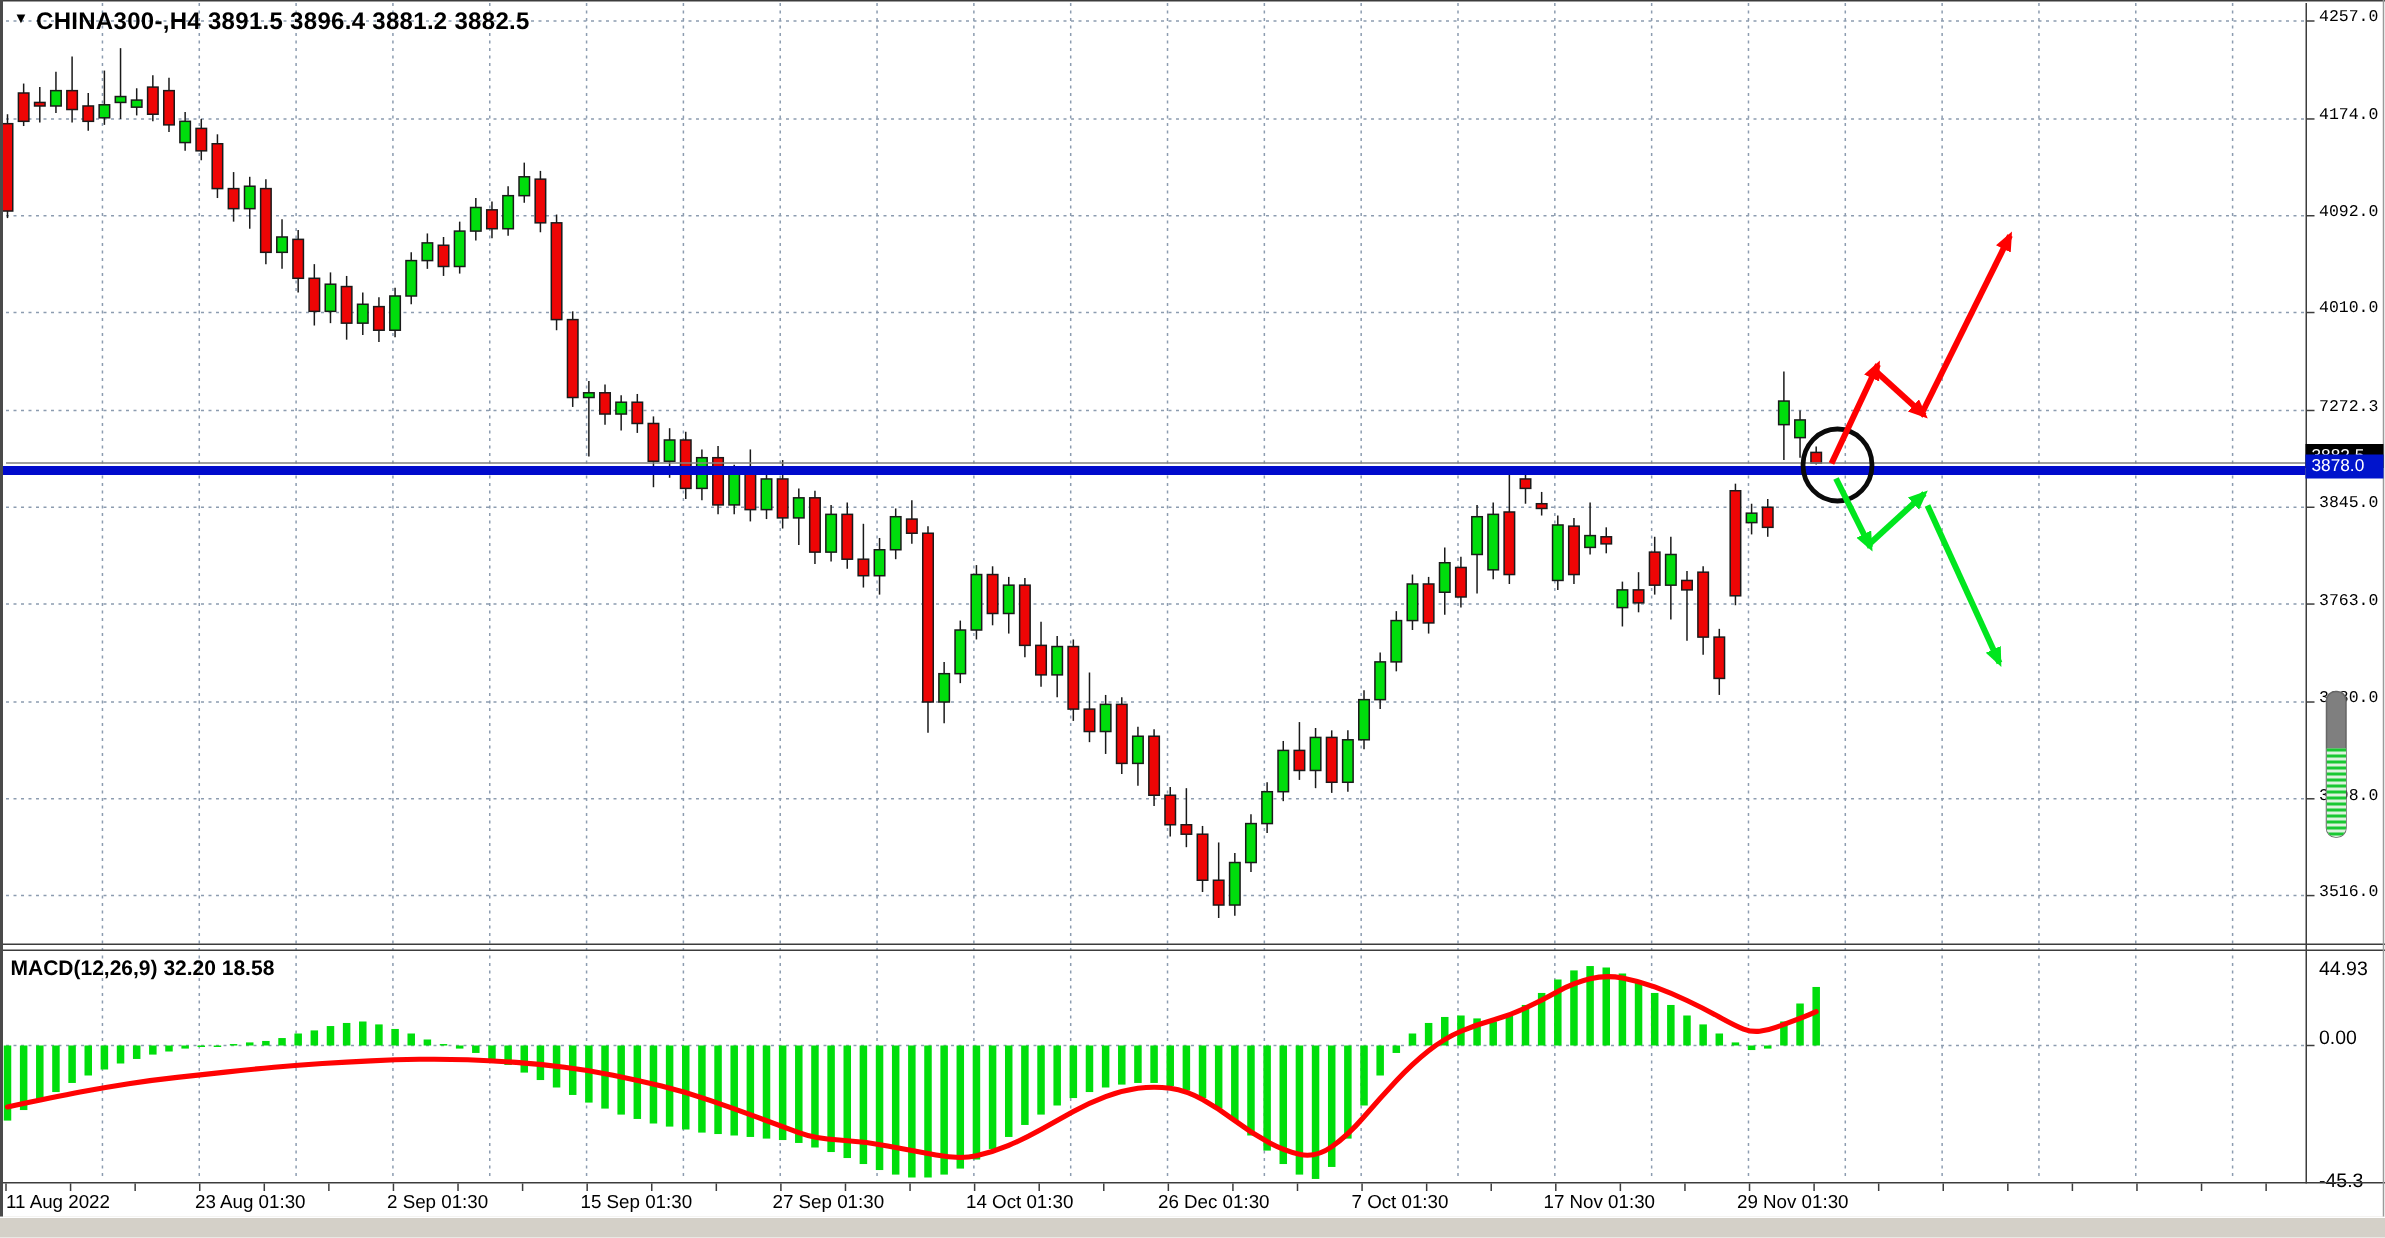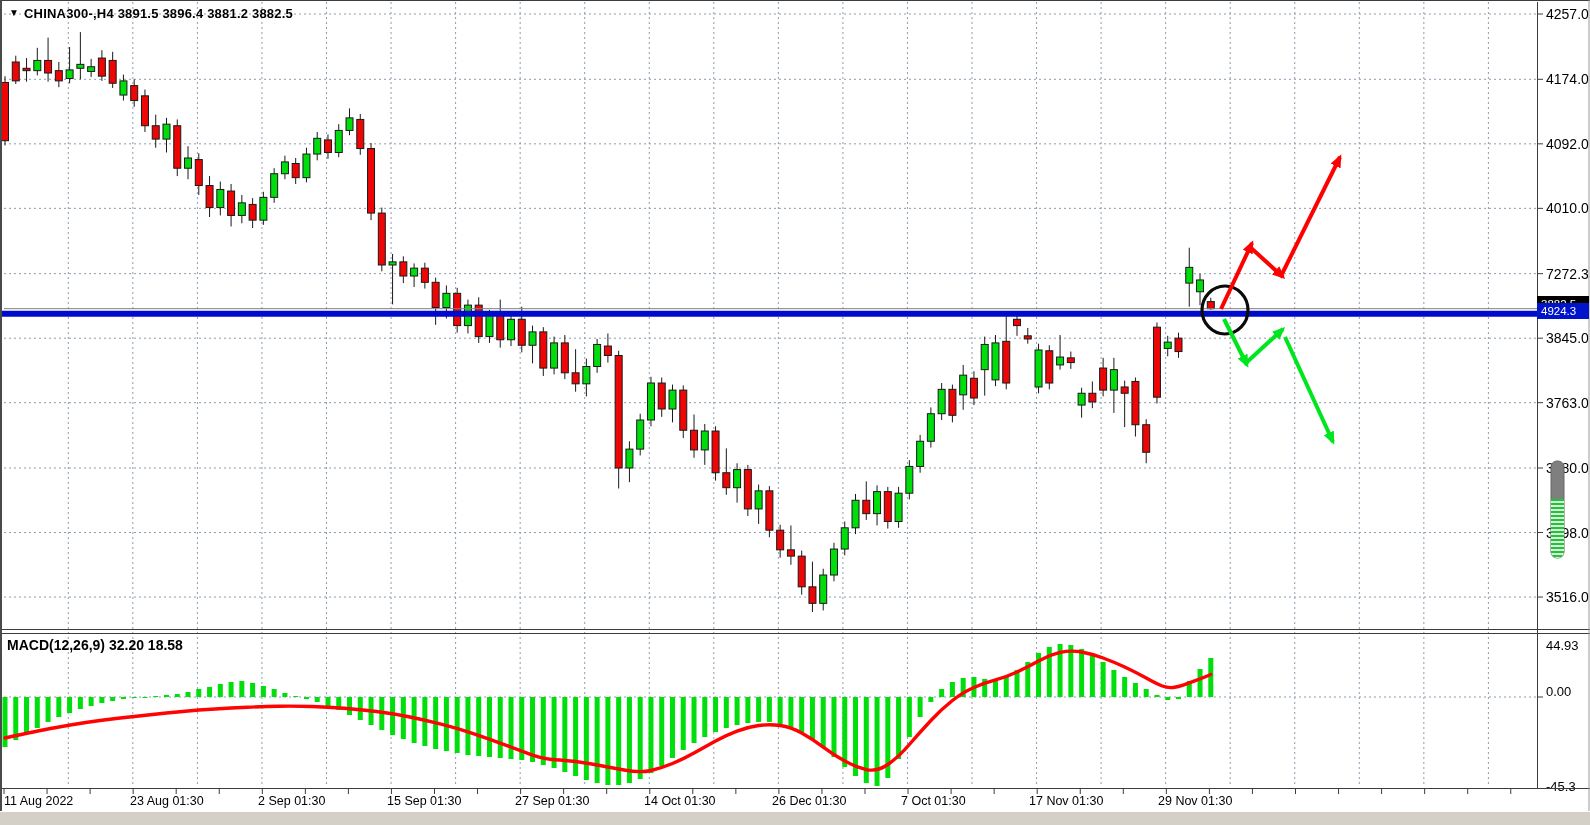--- a/index.html
+++ b/index.html
@@ -1,24 +1,24 @@
 <!DOCTYPE html>
 <html><head>
 <meta charset="utf-8">
 <style>
   html,body{margin:0;padding:0;background:#fff;width:1590px;height:825px;overflow:hidden;
     font-family:"Liberation Sans",sans-serif;}
   #stage{position:relative;width:1590px;height:825px;background:#fff;}
   #chart-svg{position:absolute;left:0;top:0;z-index:2;}
   .lbl{position:absolute;color:#000;z-index:1;white-space:nowrap;}
-  .price-lbl{font-size:14px;}
+  .price-lbl{font-size:11px;font-family:Liberation Mono, monospace;}
   .macd-axis-lbl{font-size:13px;text-align:right;}
   .date-lbl{font-size:12.5px;z-index:3;}
   .overlay{z-index:3;}
-  #title{left:24px;top:6px;font-size:13px;font-weight:700;letter-spacing:.2px;}
+  #title{left:24px;top:6px;font-size:16px;font-weight:700;letter-spacing:.2px;}
   #title-tri{left:9px;top:7px;font-size:10px;z-index:3;}
   #macd-title{left:7px;top:637px;font-size:14px;font-weight:600;}
   .badge{position:absolute;left:1537px;width:52px;height:16px;z-index:3;
     color:#fff;font-size:11.5px;line-height:16px;padding-left:4px;box-sizing:border-box;}
   #badge-last{top:296px;background:#000;}
   #badge-line{top:303px;background:#0014CC;}
   #bottom-strip{position:absolute;left:0;top:811px;width:1590px;height:14px;
     background:#D4D0C8;border-top:1px solid #fff;z-index:0;}
 </style>
 </head>
@@ -535,15 +535,15 @@
   <div class="lbl date-lbl" style="left:644px;top:794px">14 Oct 01:30</div>
   <div class="lbl date-lbl" style="left:772px;top:794px">26 Dec 01:30</div>
   <div class="lbl date-lbl" style="left:901px;top:794px">7 Oct 01:30</div>
   <div class="lbl date-lbl" style="left:1029px;top:794px">17 Nov 01:30</div>
   <div class="lbl date-lbl" style="left:1158px;top:794px">29 Nov 01:30</div>
 
   <div class="lbl overlay" id="title-tri">▼</div>
   <div class="lbl overlay" id="title">CHINA300-,H4  3891.5 3896.4 3881.2 3882.5</div>
   <div class="lbl overlay" id="macd-title">MACD(12,26,9) 32.20 18.58</div>
   <div class="badge" id="badge-last">3882.5</div>
-  <div class="badge" id="badge-line">4924.3</div>
+  <div class="badge" id="badge-line">3878.0</div>
 
 </div>
 
 </body></html>

